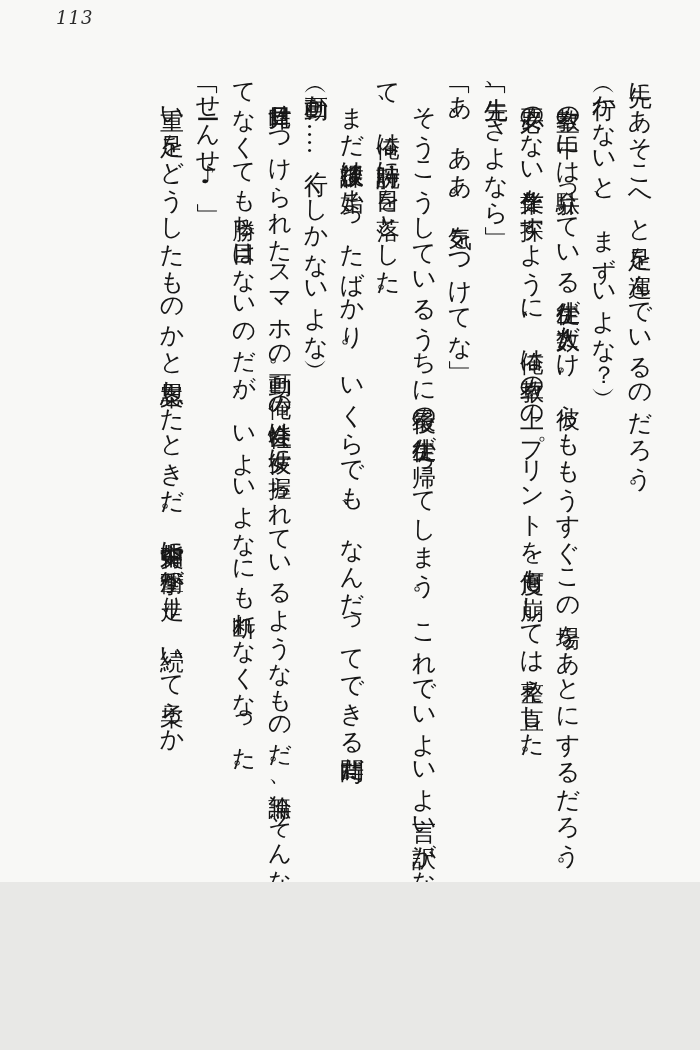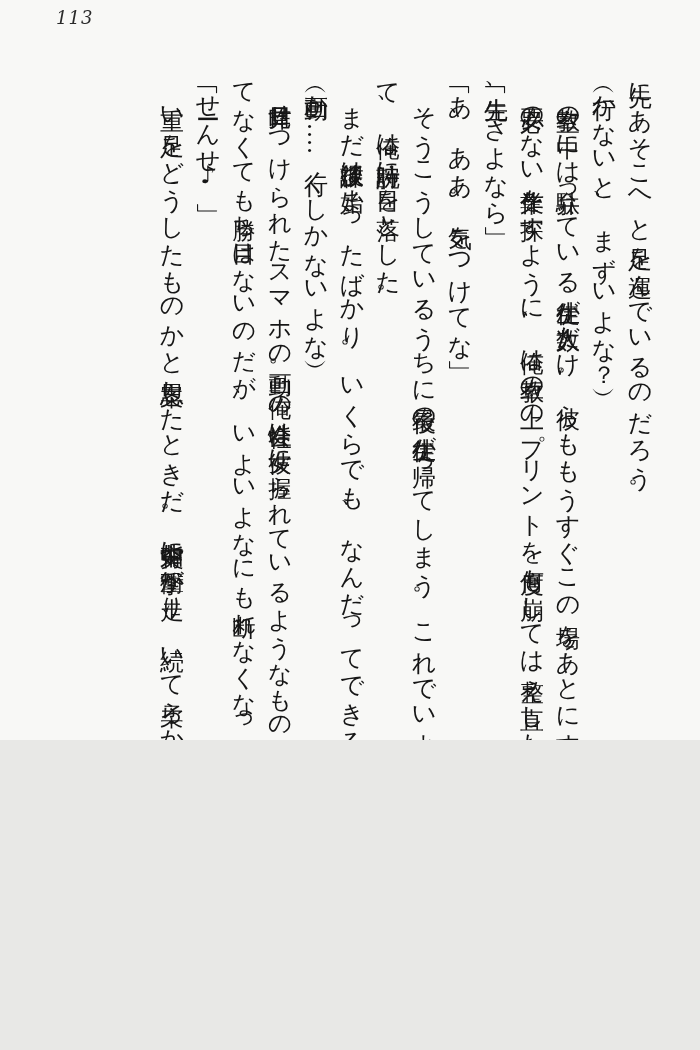--- a/index.html
+++ b/index.html
@@ -3,21 +3,21 @@
 <meta charset="utf-8">
 <style>
   html, body {
     margin: 0;
     padding: 0;
     background: #e8e8e6;
   }
   .page {
     position: relative;
     width: 700px;
-    height: 740px;
+    height: 882px;
     background: #f8f8f6;
     overflow: hidden;
     box-sizing: border-box;
   }
   .page-number {
     position: absolute;
     top: 7px;
     left: 56px;
     font-family: "DejaVu Serif", serif;
     font-style: italic;

